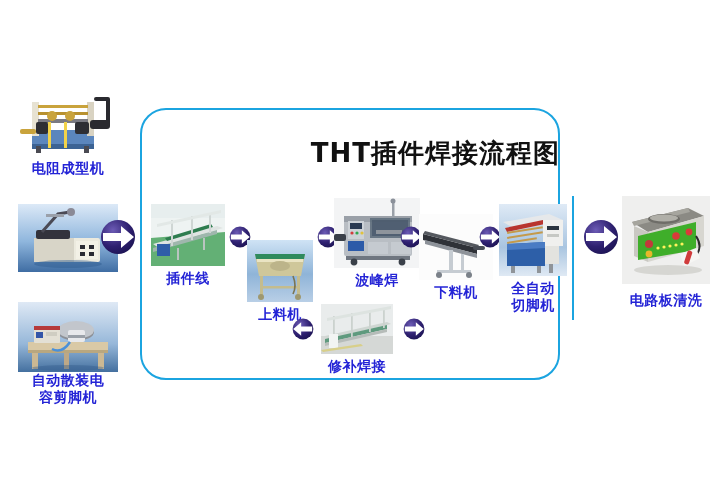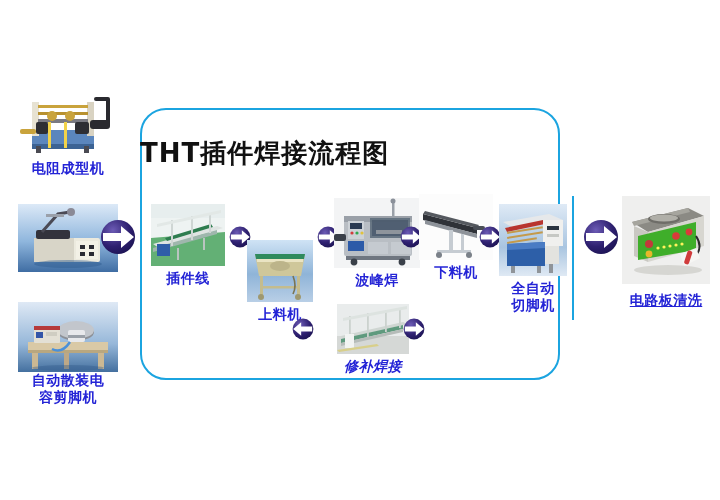--- a/index.html
+++ b/index.html
@@ -60,21 +60,21 @@
     border: 2.5px solid #1ba4e0;
     border-radius: 26px;
     background: #ffffff;
     box-sizing: border-box;
   }
   #flow-title {
     position: absolute;
     left: 140px;
     top: 136px;
     width: 420px;
-    text-align: left;
+    text-align: right;
     font-size: 26px;
     font-weight: bold;
     color: #111111;
     letter-spacing: 1px;
     font-family: "DejaVu Sans", "Liberation Sans", sans-serif;
   }
 
   .node {
     position: absolute;
     display: flex;
@@ -331,21 +331,21 @@
       </svg>
     </div>
     <div class="label caption">波峰焊</div>
   </div>
 
   <svg class="arrow" style="left:400px; top:226px;" width="22" height="22" viewBox="0 0 36 36">
     <circle cx="18" cy="18" r="17" fill="url(#ag1)"></circle>
     <path d="M3 14 L21 14 L21 7 L34 18 L21 29 L21 22 L3 22 Z" fill="#ffffff"></path>
   </svg>
 
-  <div class="node" style="left:418px; top:194px; width:76px;font-family:Liberation Serif, serif;">
+  <div class="node" style="left:418px; top:214px; width:76px;font-family:Liberation Serif, serif;">
     <div class="thumb" style="width:74px; height:66px; background:#fbfbfb;">
       <svg class="sky" viewBox="0 0 74 66" preserveAspectRatio="none">
         <rect x="0" y="0" width="74" height="66" fill="#fcfcfc"></rect>
 
         <path d="M4 20 L58 34 L58 40 L4 26 Z" fill="#2f3238"></path>
         <path d="M4 20 L58 34 L60 31 L6 17 Z" fill="#55595f"></path>
         <path d="M6 26 L58 40 L58 44 L6 30 Z" fill="#8d9299"></path>
 
         <rect x="30" y="36" width="4" height="20" fill="#c6ccd2"></rect>
         <rect x="42" y="40" width="3" height="16" fill="#c6ccd2"></rect>
@@ -400,21 +400,21 @@
     </div>
     <div class="label caption">全自动
 切脚机</div>
   </div>
 
   <svg class="arrow" style="left:292px; top:318px;" width="22" height="22" viewBox="0 0 36 36">
     <circle cx="18" cy="18" r="17" fill="url(#ag1)"></circle>
     <path d="M33 14 L15 14 L15 7 L2 18 L15 29 L15 22 L33 22 Z" fill="#ffffff"></path>
   </svg>
 
-  <div class="node" style="left:336px; top:304px; width:74px;font-style:italic;">
+  <div class="node" style="left:320px; top:304px; width:74px;">
     <div class="thumb" style="width:72px; height:50px;">
       <svg class="sky" viewBox="0 0 72 50" preserveAspectRatio="none">
         <rect x="0" y="0" width="72" height="50" fill="#e9ecec"></rect>
 
         <rect x="0" y="32" width="72" height="18" fill="#d5d8d6"></rect>
 
         <path d="M4 32 L66 18 L70 20 L8 35 Z" fill="#cfd6d2"></path>
         <path d="M4 35 L66 21 L66 25 L4 39 Z" fill="#5f9a7e"></path>
         <path d="M4 39 L66 25 L66 28 L4 42 Z" fill="#b6bcb9"></path>
 
@@ -471,16 +471,16 @@
         <circle cx="54" cy="49" r="1.6" fill="#fff35c"></circle>
         <circle cx="60" cy="48" r="1.6" fill="#fff35c"></circle>
 
         <path d="M74 40 Q82 52 72 62" stroke="#2c2c2c" stroke-width="2" fill="none"></path>
         <path d="M58 58 L74 52 L78 62 L62 70 Z" fill="#f6f6f4"></path>
         <rect x="66" y="54" width="5" height="14" rx="2" fill="#d03c3c" transform="rotate(18 66 54)"></rect>
 
         <ellipse cx="46" cy="74" rx="34" ry="5" fill="#d6d6d2"></ellipse>
       </svg>
     </div>
-    <div class="label" style="margin-top:8px;text-decoration:underline;">电路板清洗</div>
+    <div class="label" style="margin-top:8px;">电路板清洗</div>
   </div>
 
 </div>
 
 </body></html>

